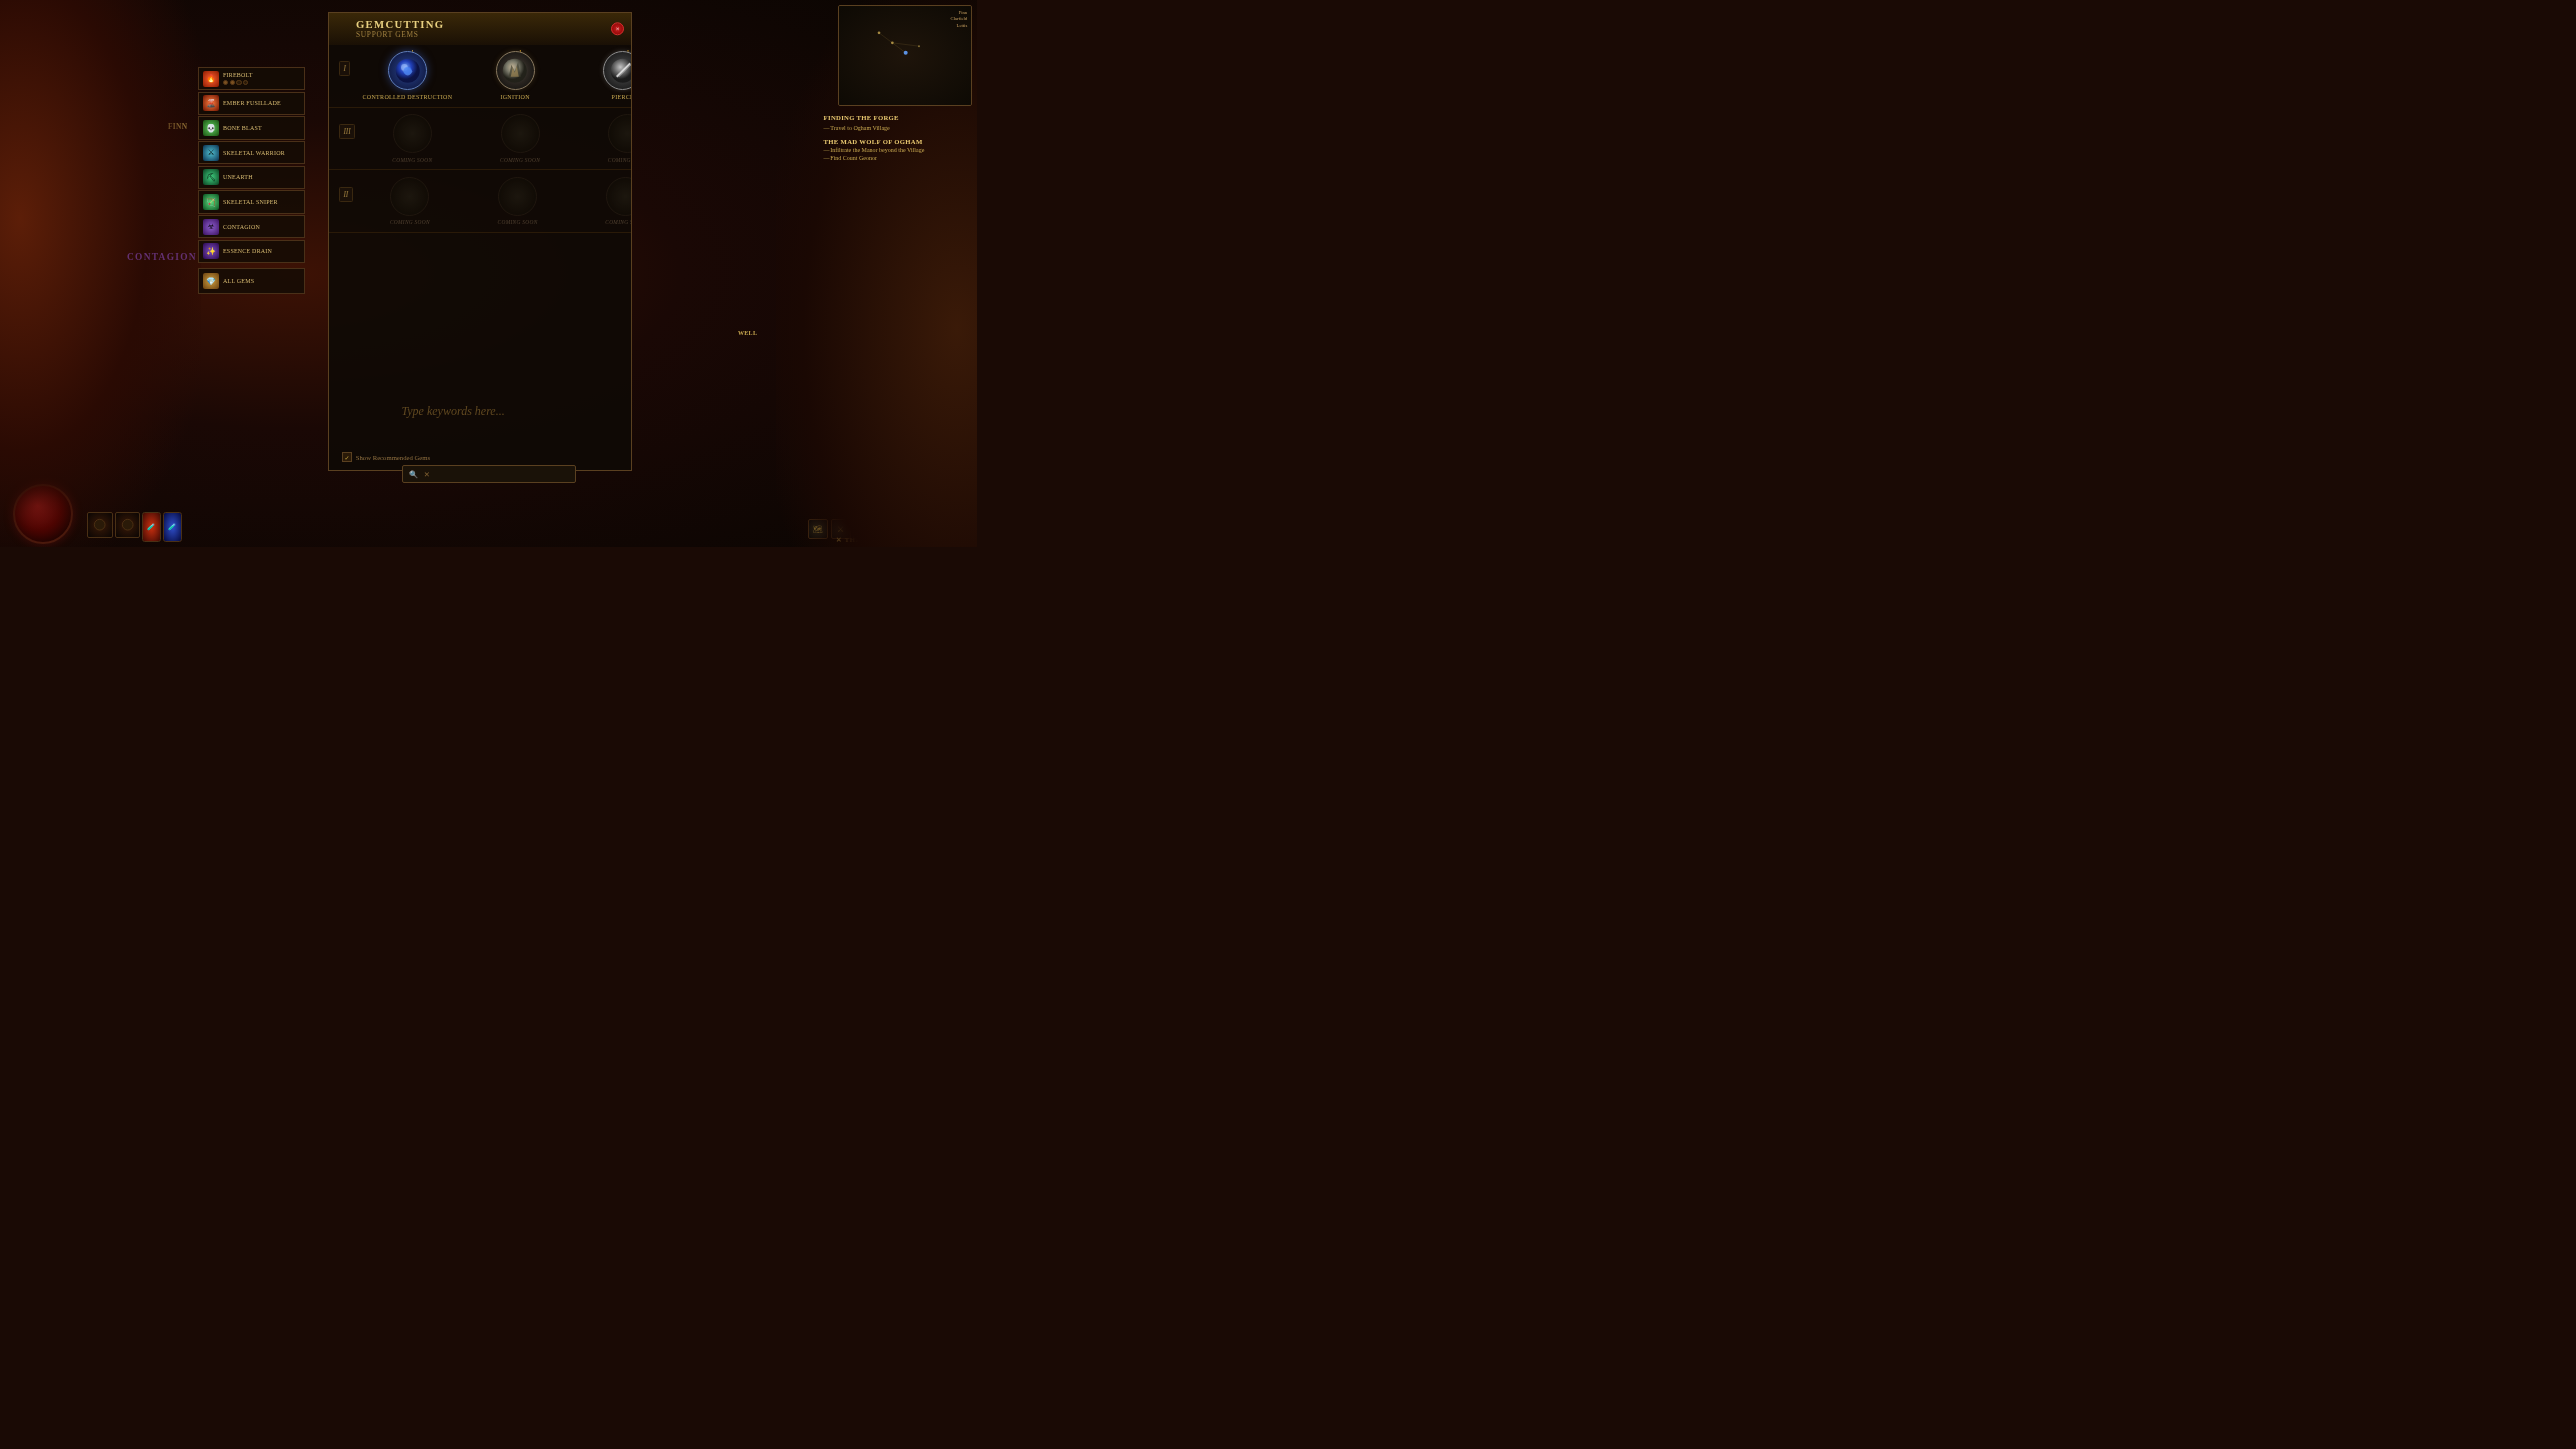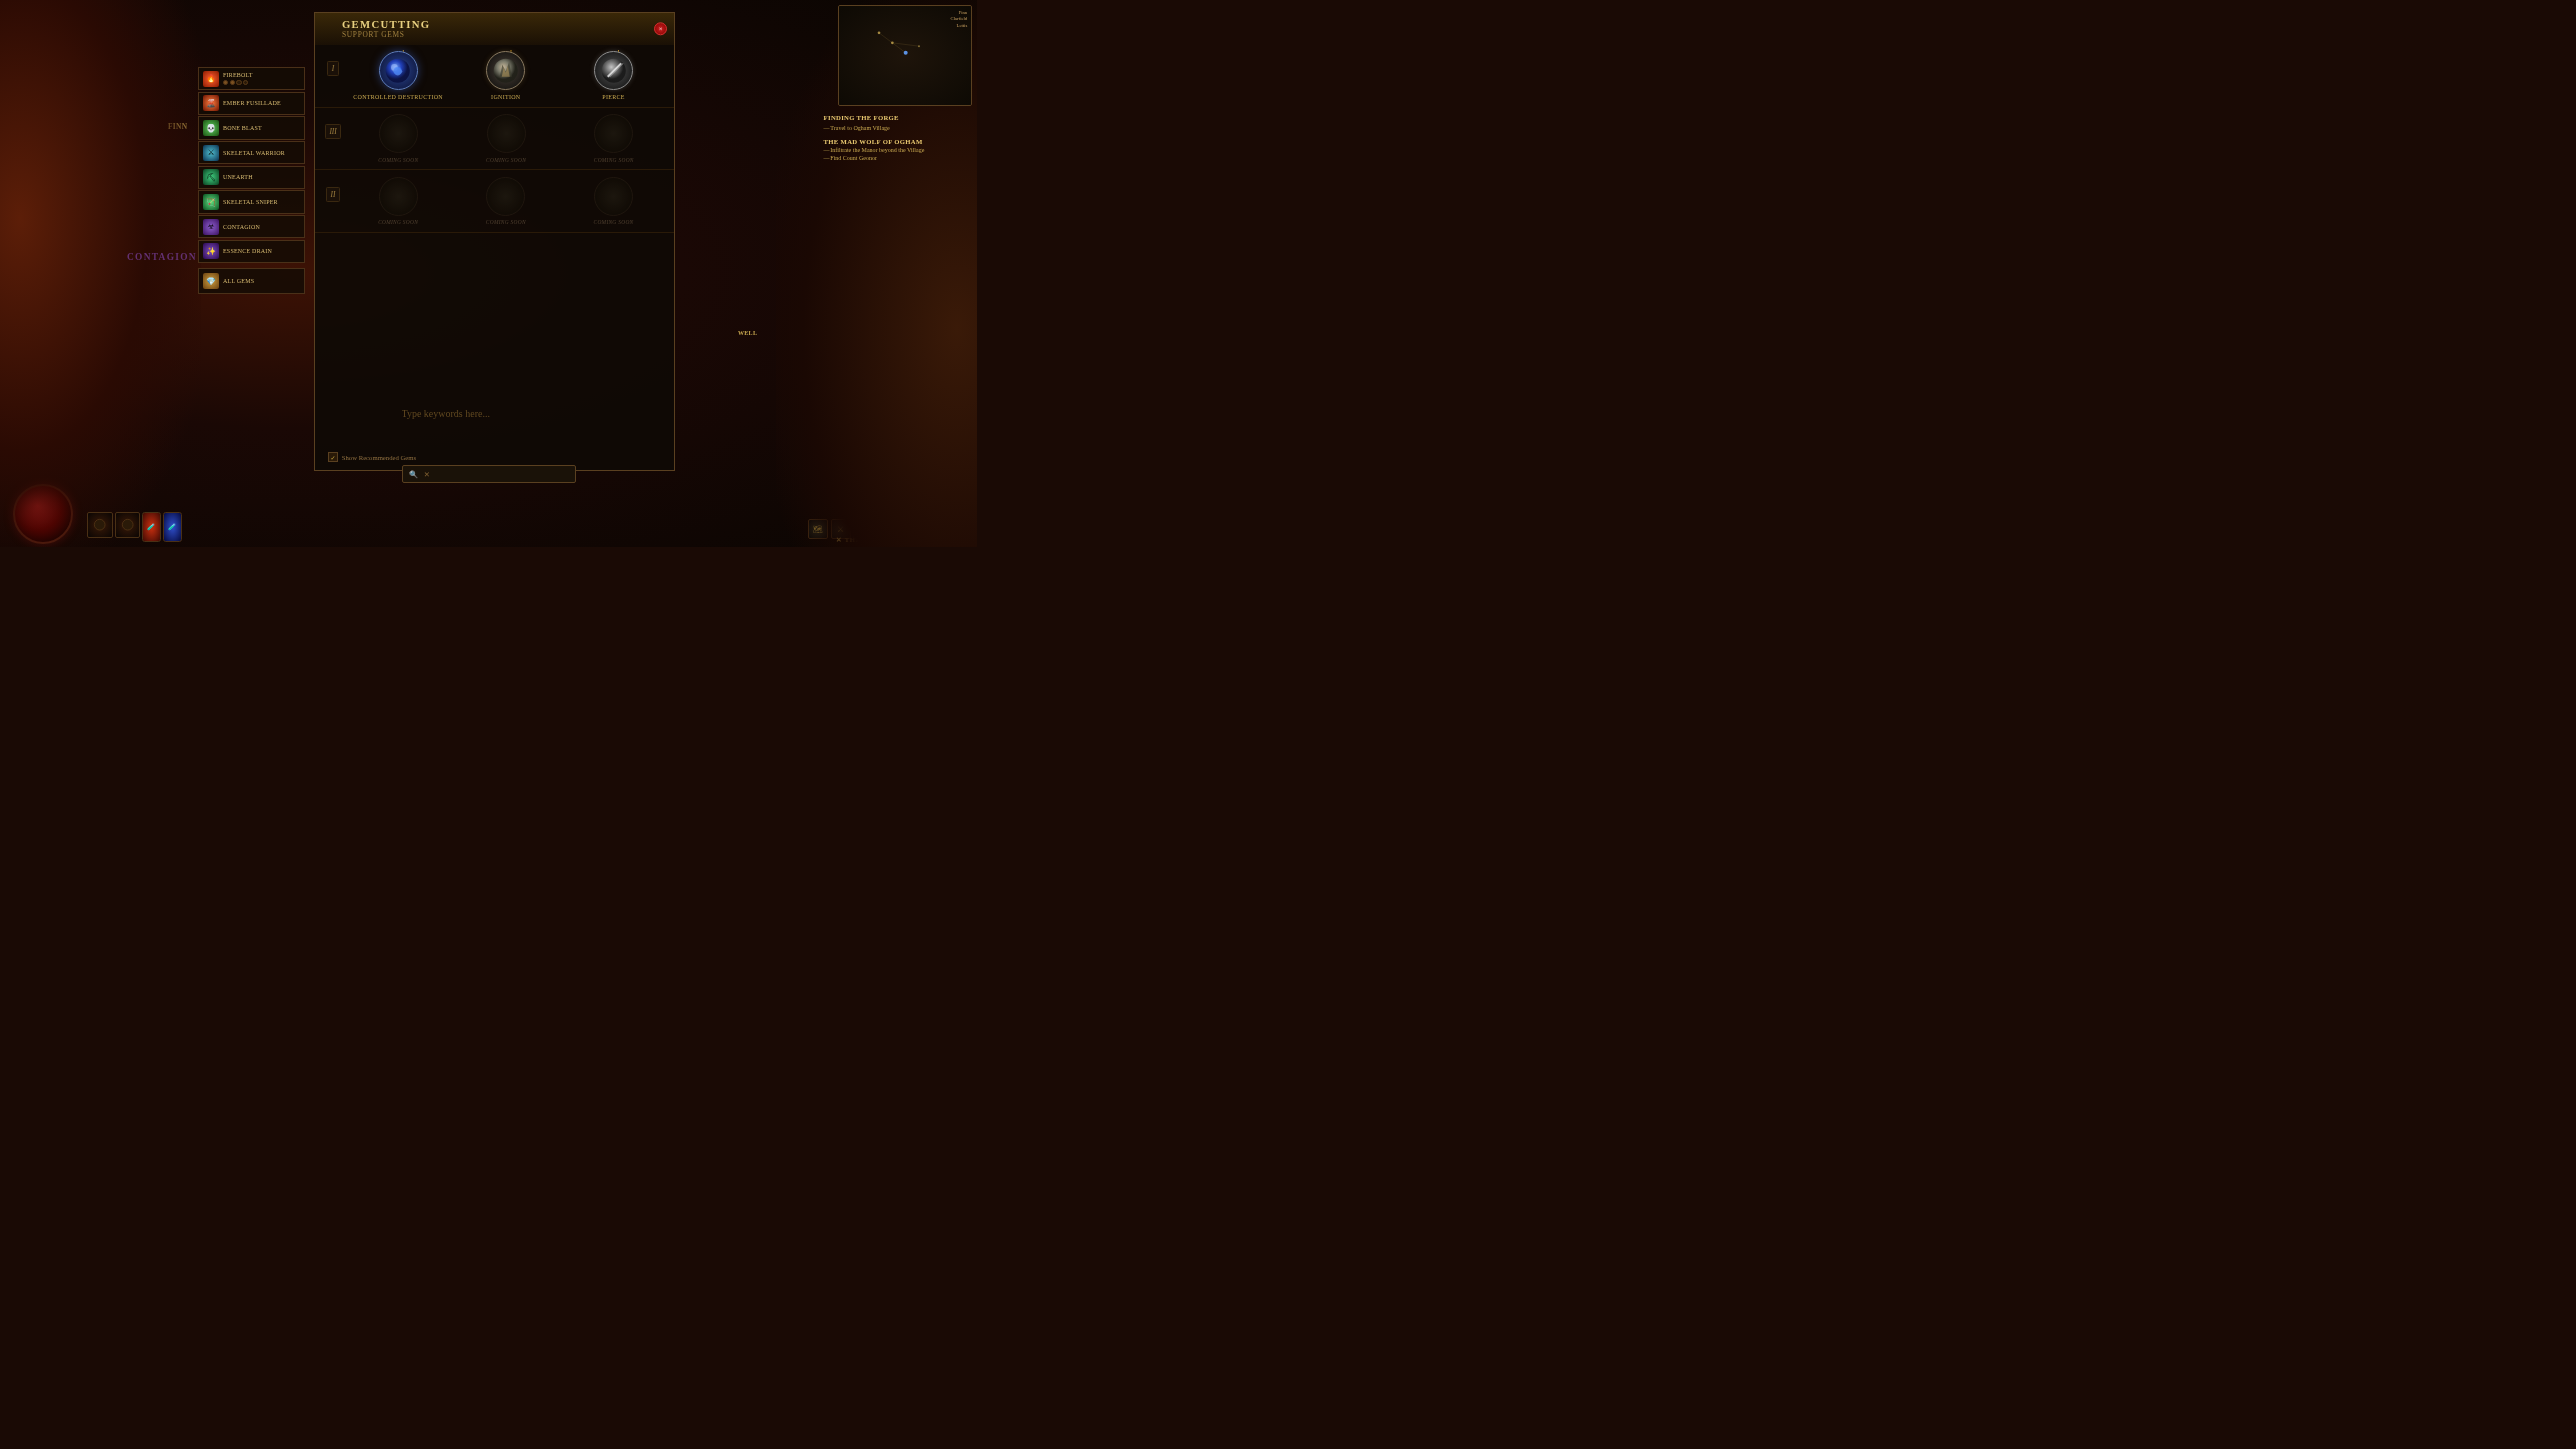--- a/index.html
+++ b/index.html
@@ -195,23 +195,23 @@
       margin-top: 5.4px;
       background: rgba(20, 12, 5, 0.85);
       border: 0.7px solid #4a3018;
       cursor: pointer;
       width: 100%;
     }
 
     
     .gemcutting-panel {
       position: absolute;
-      left: 314px;
+      left: 328px;
       top: 12px;
-      width: 361px;
+      width: 304px;
       height: 463px;
       z-index: 20;
     }
 
     .panel-title {
       font-size: 10.7px;
       color: #e8d080;
       font-family: 'Georgia', serif;
       font-weight: bold;
       letter-spacing: 1.3px;
@@ -774,21 +774,21 @@
       <div class="checkbox-mark">✓</div>
       <span class="show-rec-text">Show Recommended Gems</span>
     </div>
 
   </div>
 </div>
 
 <div class="global-search">
   <div class="global-search-inner">
     <span class="search-icon-sym">🔍</span>
-    <input type="text" class="global-search" style="background: transparent; border: none; outline: none; color: rgb(160, 128, 64); font-size: 10px; font-family: Georgia, serif; flex: 1 1 0%;" placeholder="Type keywords here...">
+    <input type="text" class="global-search" style="background: transparent; border: none; outline: none; color: rgb(160, 128, 64); font-size: 12px; font-family: Georgia, serif; flex: 1 1 0%; font-style: italic;" placeholder="Type keywords here...">
     <span class="search-clear">✕</span>
   </div>
 </div>
 
 <div class="minimap">
   <div class="minimap-bg">
     <div class="minimap-overlay"></div>
 
     <svg width="100%" height="100%" style="position:absolute;inset:0;" viewBox="0 0 198 148">
       <circle cx="60" cy="40" r="2" fill="#c8a850" opacity="0.8"></circle>

